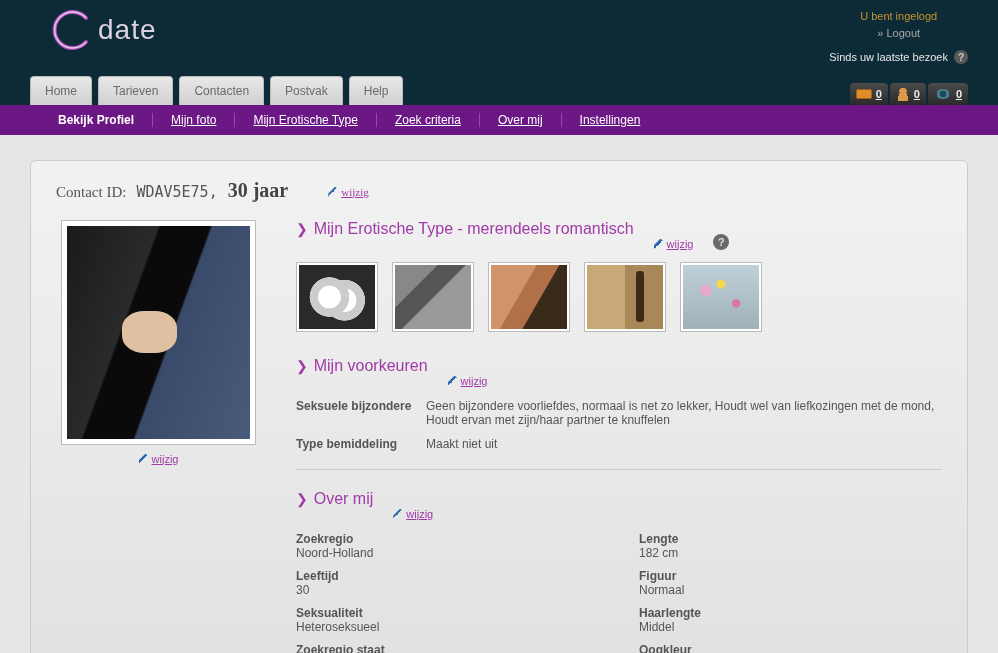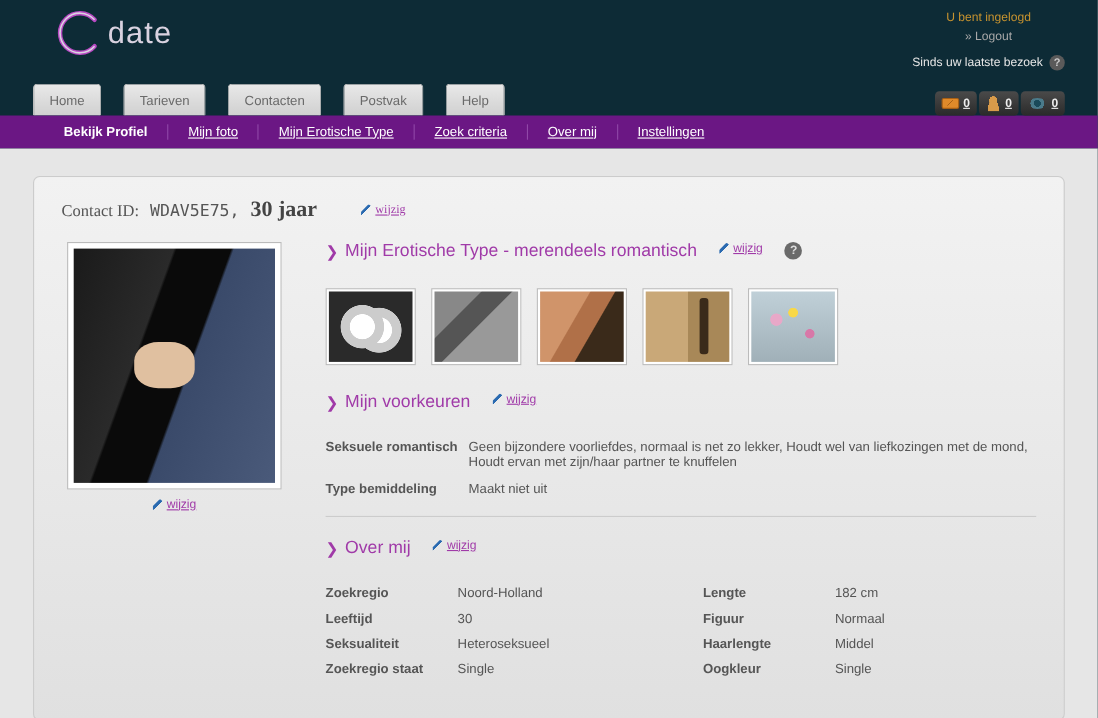--- a/index.html
+++ b/index.html
@@ -9,21 +9,21 @@
   .logo { display: flex; align-items: center; gap: 4px; }
   .logo-c { width: 44px; height: 44px; }
   .logo-text { font-size: 28px; color: #d9d2e0; font-weight: 300; letter-spacing: 1px; }
   .userinfo { text-align: center; color: #a8a8a8; font-size: 11px; line-height: 1.5; }
   .userinfo a { color: #a8a8a8; text-decoration: none; }
   .userinfo .login { color: #c7932f; }
   .since-row { margin-top: 8px; color: #e6e6e6; font-size: 11px; display:flex; align-items:center; justify-content:flex-end; gap:6px;}
   .help-circle { width:14px; height:14px; border-radius:50%; background:#5a5a5a; color:#ccc; display:inline-flex; align-items:center; justify-content:center; font-size:10px; font-weight:bold;}
 
   .nav { display: flex; align-items: flex-end; justify-content: space-between; padding: 0 30px; margin-top: 10px; }
-  .tabs { display: flex; gap: 20px; }
+  .tabs { display: flex; gap: 6px; }
   .tab { background: linear-gradient(#e8e8e8,#d0d0d0); color: #6a6a6a; padding: 7px 14px; border-radius: 4px 4px 0 0; font-size: 12px; cursor: pointer; border:1px solid #bbb; border-bottom:none;}
   .tab.active { background: linear-gradient(#9b2aa3,#6d1e87); color: #fff; border-color:#5a1470; font-weight:bold;}
   .counters { display: flex; gap: 2px; }
   .counter { background: linear-gradient(#4a4a4a,#2a2a2a); color: #eee; padding: 4px 6px; border-radius: 4px; display:flex; align-items:center; gap:4px; font-size:11px; }
   .counter span.num { text-decoration: underline; font-weight:bold;}
   .ic { display:inline-block; }
   .ic-mail { width:16px; height:10px; background:#e08a2a; border:1px solid #a86015; border-radius:2px; position:relative;}
   .ic-mail::after{content:'';position:absolute;left:2px;top:1px;right:2px;height:5px;background:linear-gradient(135deg,transparent 48%,#a86015 48%,#a86015 52%,transparent 52%),linear-gradient(-135deg,transparent 48%,#a86015 48%,#a86015 52%,transparent 52%);}
   .ic-person { width:14px;height:14px; background: radial-gradient(circle at 50% 30%, #d89a4a 30%, transparent 31%), radial-gradient(ellipse at 50% 90%, #d89a4a 50%, transparent 51%);}
   .ic-eye { width:18px; height:10px; border-radius:50%; background: radial-gradient(circle,#1a4a5a 30%, #4a7a8a 31%, #4a7a8a 60%, transparent 61%);}
@@ -43,40 +43,40 @@
 
   .main-flex { display:flex; gap: 35px; }
   .left-col { width: 205px; flex-shrink:0; text-align:center; }
   .photo { width: 195px; height: 225px; border: 1px solid #bbb; background:#fff; padding:5px; margin-bottom:8px; display:inline-block;}
   .photo-inner { width:100%; height:100%; background: linear-gradient(110deg,#1a1a1a 0%, #2a2a2a 35%, #0a0a0a 36%, #0a0a0a 55%, #3a4a6a 56%, #4a5a7a 100%); position:relative; overflow:hidden;}
   .photo-inner::before{content:'';position:absolute;bottom:40%;left:30%;width:30%;height:20%;background:#e0c0a0;border-radius:40%;}
 
   .right-col { flex:1; }
   .sect-h { color: #a03aa8; font-size: 16px; margin-bottom: 12px; display:flex; align-items:center; gap:6px; }
   .sect-h::before { content:'❯'; color:#a03aa8; font-size:14px; }
-  .sect-row { display:flex; align-items:flex-start; gap: 20px; margin-bottom:12px; }
+  .sect-row { display:flex; align-items:flex-end; gap: 20px; margin-bottom:12px; }
   .help-ic { width:16px; height:16px; border-radius:50%; background:#6a6a6a; color:#ddd; display:inline-flex; align-items:center; justify-content:center; font-size:11px; font-weight:bold;}
 
   .thumbs { display:flex; gap: 14px; margin-bottom: 25px; }
   .thumb { width:82px; height:70px; border:1px solid #bbb; background:#fff; padding:2px; }
   .tinner { width:100%; height:100%; }
   .t1 { background: radial-gradient(circle at 40% 50%, #fff 20%, #ccc 21%, #ccc 35%, transparent 36%), radial-gradient(circle at 60% 55%, #fff 20%, #ccc 21%, #ccc 35%, transparent 36%), #2a2a2a; }
   .t2 { background: linear-gradient(135deg,#888 30%,#555 31%,#555 50%,#999 51%); }
   .t3 { background: linear-gradient(120deg,#d0946a 40%,#b07048 41%,#b07048 60%,#3a2a1a 61%); }
   .t4 { background: linear-gradient(90deg,#c9a878 50%,#a88858 50%); position:relative;}
   .t4::after{content:'';position:absolute;left:65%;top:10%;width:8px;height:80%;background:#3a2a1a;border-radius:3px;}
   .t5 { background: radial-gradient(circle at 30% 40%,#e8a8c8 8%,transparent 9%),radial-gradient(circle at 70% 60%,#d878a8 6%,transparent 7%),radial-gradient(circle at 50% 30%,#f8d848 7%,transparent 8%),linear-gradient(#c0d0d8,#a0b0b8);}
 
   .kv { display:flex; margin-bottom:10px; font-size:12px; }
   .kv .k { width: 130px; font-weight:bold; color:#555; flex-shrink:0; }
   .kv .v { color:#555; flex:1; }
   .hr { border:none; border-top:1px solid #ccc; margin: 18px 0 20px 0; }
   .two-col { display:flex; gap:40px; }
   .two-col > div { flex:1; }
-  .kv2 { display:flex; margin-bottom:9px; font-size:12px; }
+  .kv2 { display:flex; margin-bottom:9px; font-size:12px;flex-direction:column; }
   .kv2 .k { width:120px; font-weight:bold; color:#555; }
   .kv2 .v { color:#555; }
 </style>
 </head>
 <body>
 
 <div class="wrap">
 
   <div class="topbar">
     <div class="logo">
@@ -171,21 +171,21 @@
               </div>
           </div>
 
           <div class="sect-row">
             <div class="sect-h">
                 <span>Mijn voorkeuren</span>
               </div>
             <a class="wijzig">wijzig</a>
           </div>
           <div class="kv">
-            <div class="k">Seksuele romantisch</div>
+            <div class="k">Seksuele bijzondere</div>
             <div class="v">Geen bijzondere voorliefdes, normaal is net zo lekker, Houdt wel van liefkozingen met de mond, Houdt ervan met zijn/haar partner te knuffelen</div>
           </div>
           <div class="kv">
             <div class="k">Type bemiddeling</div>
             <div class="v">Maakt niet uit</div>
           </div>
 
           <hr class="hr">
 
           <div class="sect-row">

